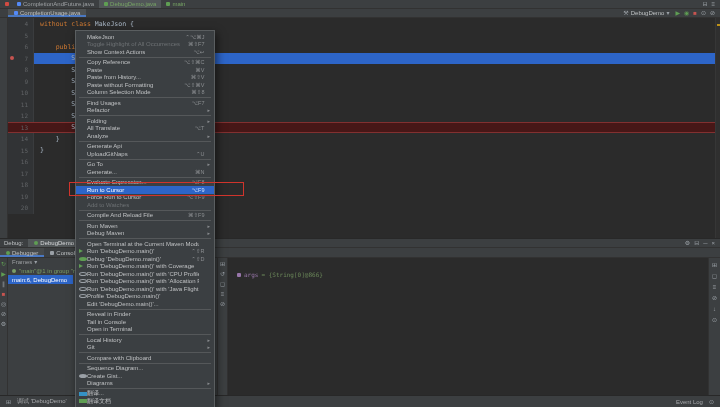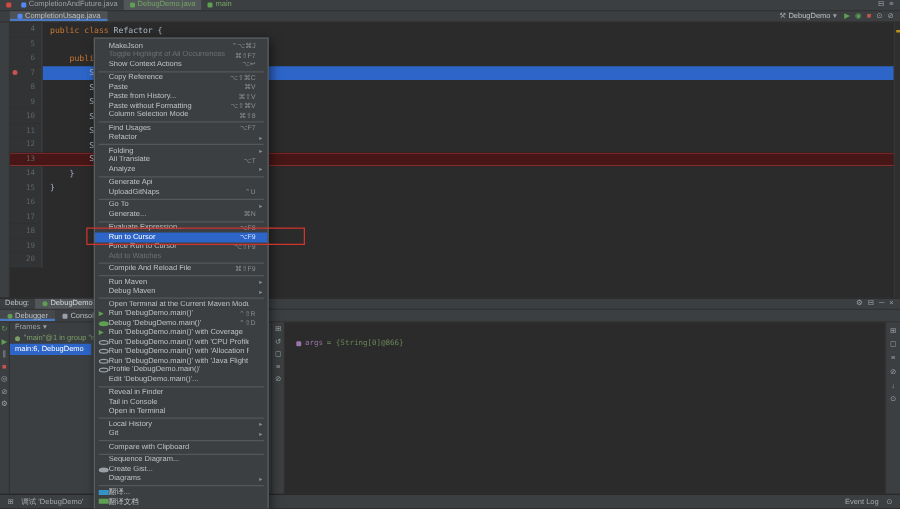--- a/index.html
+++ b/index.html
@@ -169,21 +169,21 @@
   </div>
 
   <div class="left-rail"></div>
 
   <div class="editor">
 
       <div class="cl">
         <span class="g">
           <span>4</span>
         </span>
-        <span class="code"><span class="tk-kw">public class </span><span class="tk-pl">Refactor {</span></span>
+        <span class="code"><span class="tk-kw">without class </span><span class="tk-pl">MakeJson {</span></span>
       </div>
 
       <div class="cl">
         <span class="g">
           <span>5</span>
         </span>
         <span class="code"></span>
       </div>
 
       <div class="cl">

